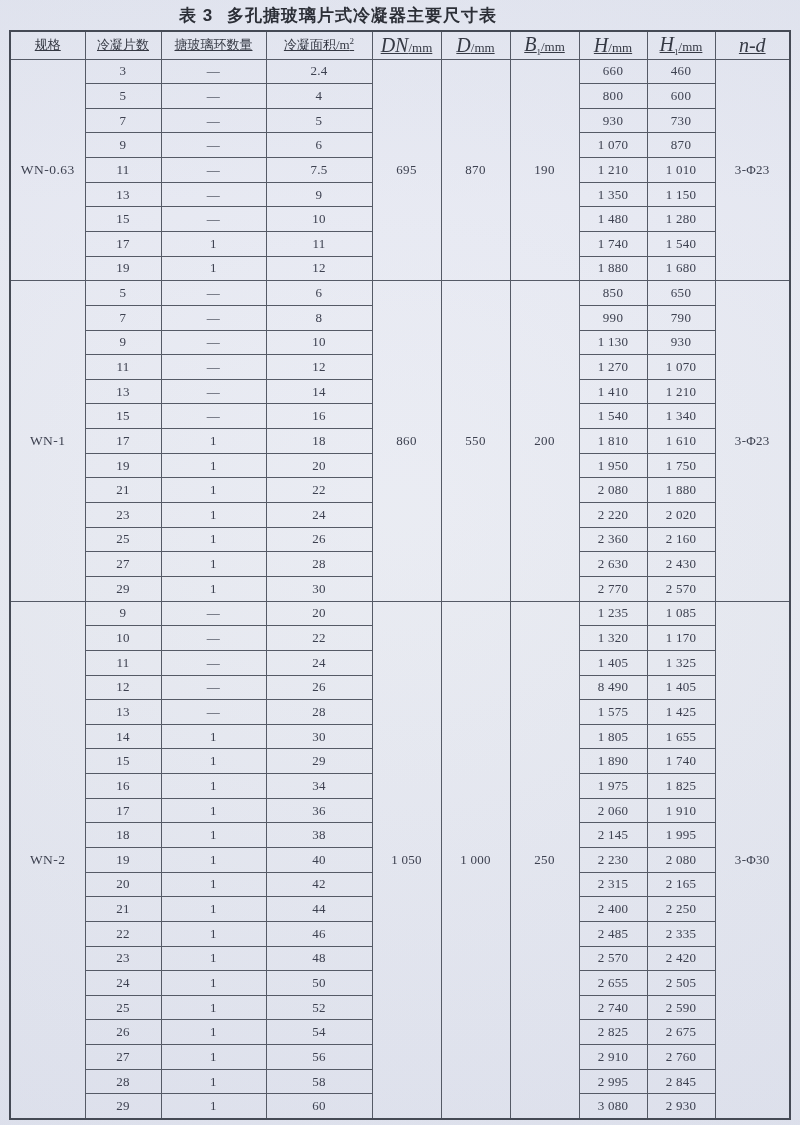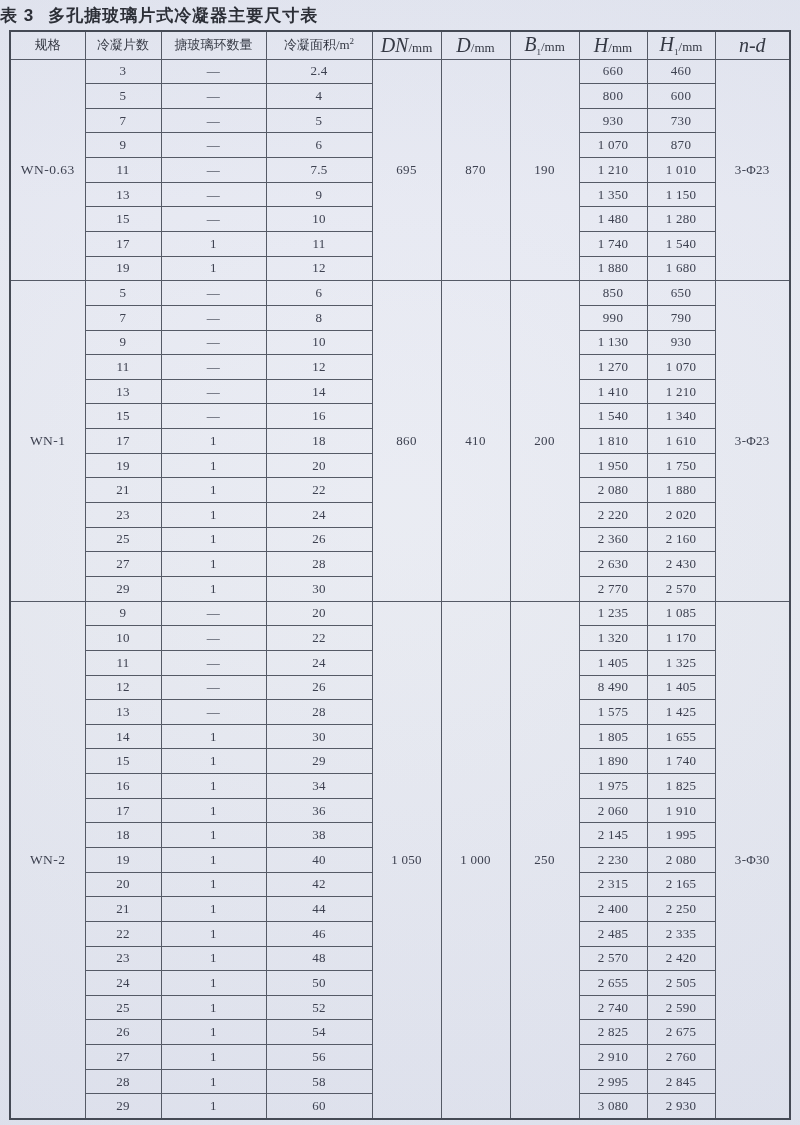--- a/index.html
+++ b/index.html
@@ -10,41 +10,41 @@
     color:#3b3f4b;
   }
   .scan-tint{
     position:absolute;inset:0;pointer-events:none;
     background:
       radial-gradient(ellipse 120% 80% at 50% 45%, rgba(255,255,255,0.10), rgba(120,130,160,0.08)),
       linear-gradient(180deg, rgba(190,200,220,0.10), rgba(255,255,255,0.0) 18%, rgba(200,210,190,0.06) 55%, rgba(170,180,205,0.10));
   }
   .page-title{
     position:absolute;top:4px;left:0;width:676px;
-    text-align:left;
+    text-align:center;
     font-family:"Liberation Sans","DejaVu Sans",sans-serif;
     font-weight:bold;font-size:17px;letter-spacing:1px;color:#2c2f37;
   }
   .page-title .t-prefix{margin-right:14px;}
   table.dim-table{
     position:absolute;left:9px;top:30px;
     width:780px;
     border-collapse:collapse;table-layout:fixed;
     border:2px solid #454a55;
     background:transparent;
   }
   .dim-table th,.dim-table td{
     border:1px solid #555a66;
     text-align:center;vertical-align:middle;
     padding:0;overflow:hidden;white-space:nowrap;
   }
   .dim-table thead tr{height:28px;}
   .dim-table tbody tr{height:24.65px;}
   .dim-table th{
-    font-weight:normal;font-size:13px;color:#353944;
+    font-weight:normal;font-size:13px;color:#353944;text-decoration:underline;
   }
   .dim-table th .sym{font-style:italic;font-size:20px;}
   .dim-table th sub{font-size:9px;font-style:normal;}
   .dim-table th sup{font-size:9px;}
   .dim-table td{
     font-size:13px;color:#3d4150;letter-spacing:0.3px;
   }
   .dim-table td.spec{font-size:13.5px;letter-spacing:0.5px;font-family:Liberation Serif, serif;}
 </style>
 </head>
@@ -151,21 +151,21 @@
         <td>12</td>
         <td>1 880</td>
         <td>1 680</td>
       </tr>
       <tr>
         <td rowspan="13" class="spec">WN-1</td>
         <td>5</td>
         <td>—</td>
         <td>6</td>
         <td rowspan="13">860</td>
-        <td rowspan="13">410</td>
+        <td rowspan="13">550</td>
         <td rowspan="13">200</td>
         <td>850</td>
         <td>650</td>
         <td rowspan="13">3-Φ23</td>
       </tr>
       <tr>
         <td>7</td>
         <td>—</td>
         <td>8</td>
         <td>990</td>

